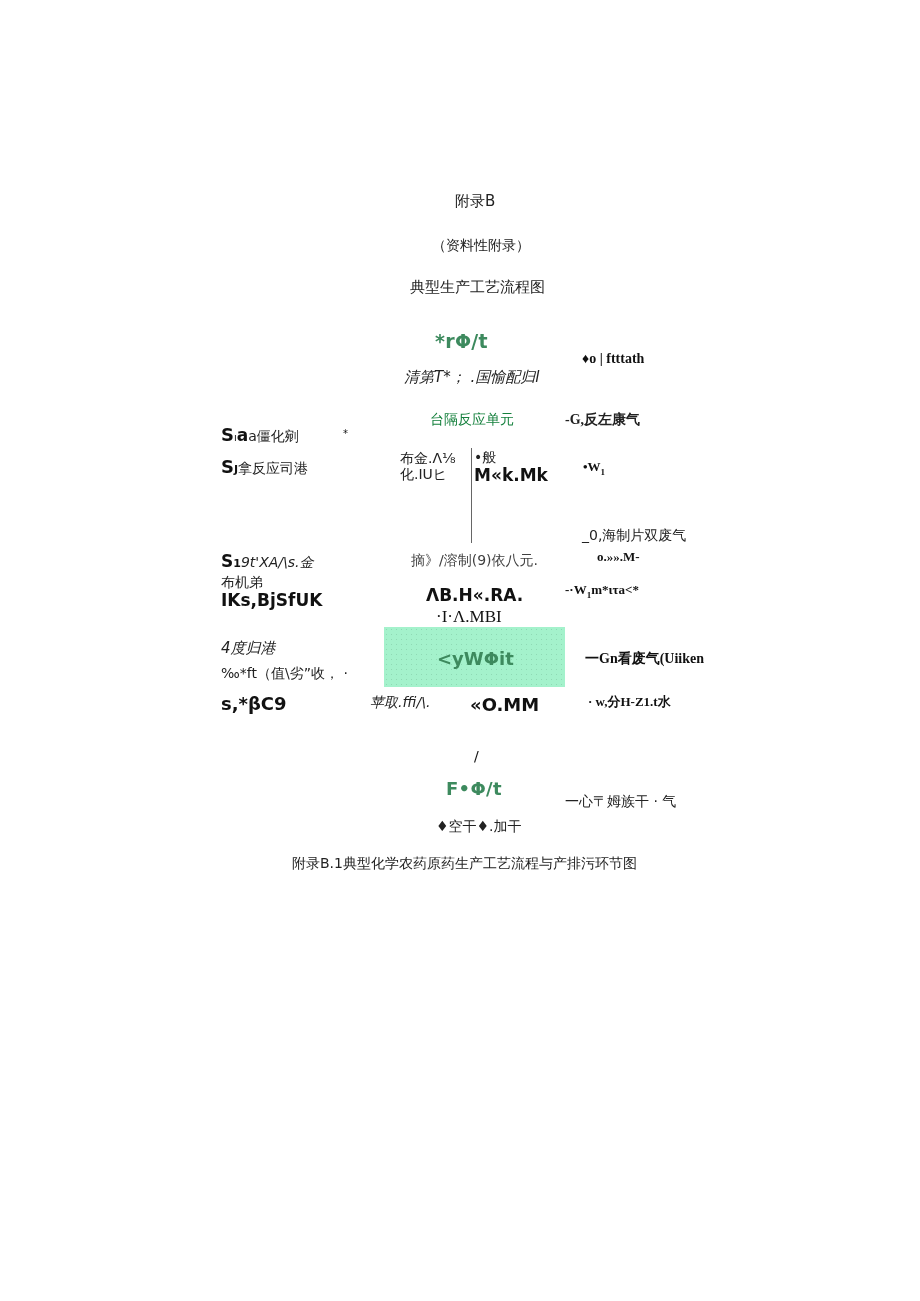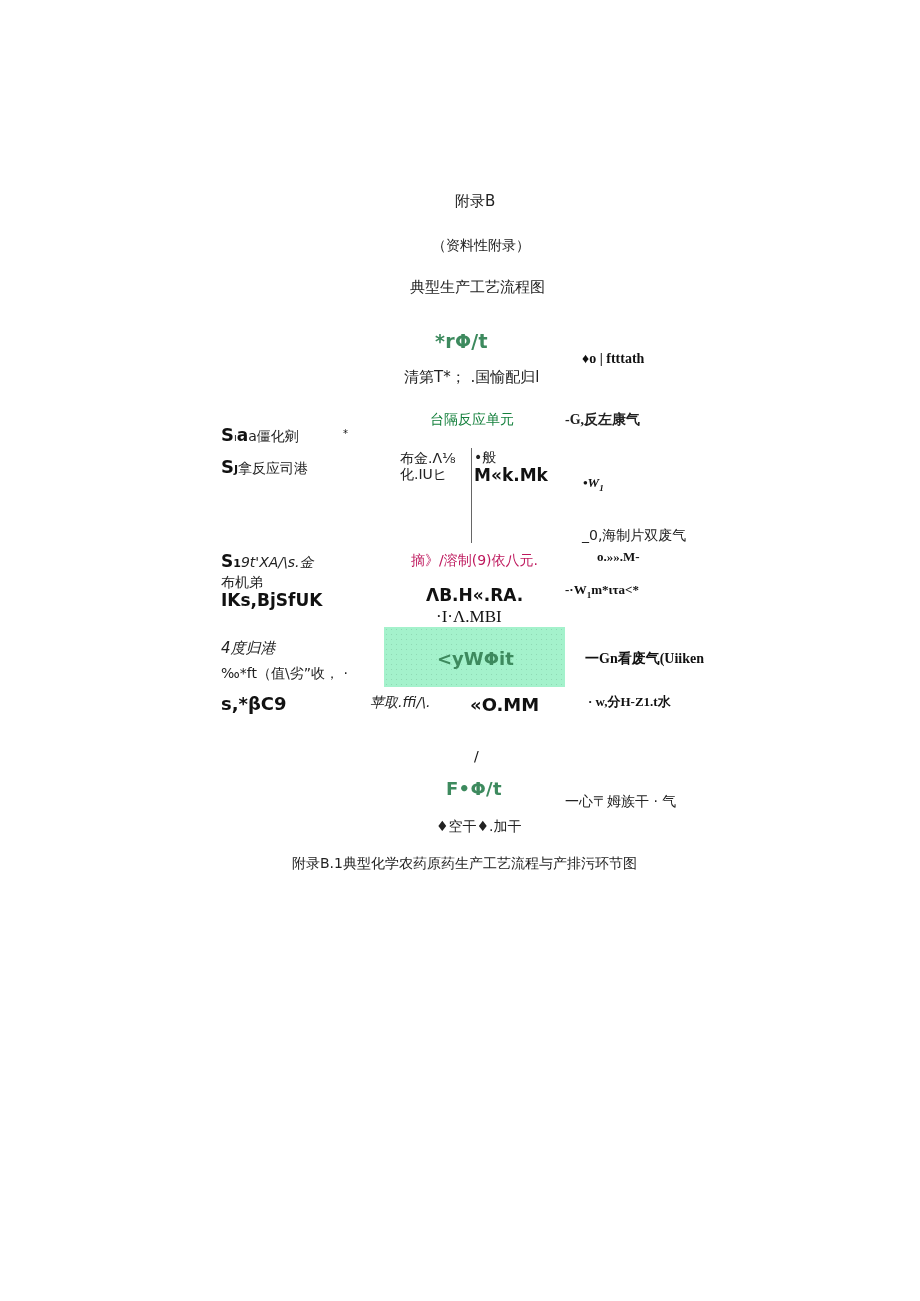--- a/index.html
+++ b/index.html
@@ -27,21 +27,21 @@
 
 <div class="abs cjk" style="left:455px; top:192px; font-size:15px;">
   <span style="font-weight:normal;">附录B</span>
 </div>
 <div class="abs cjk" style="left:432px; top:237px; font-size:14px;">（资料性附录）</div>
 <div class="abs cjk" style="left:410px; top:278px; font-size:15px;">典型生产工艺流程图</div>
 
 <div class="abs big green" style="left:435px; top:330px;">*rΦ/t</div>
 <div class="abs serif bold" style="left:582px; top:351px; font-size:14px;">♦o | ftttath</div>
 
-<div class="abs cjk" style="left:404px; top:368px; font-size:15px;">清第T*； .国愉配归l</div>
+<div class="abs cjk" style="left:404px; top:368px; font-size:15px;font-style:italic;">清第T*； .国愉配归l</div>
 
 <div class="abs cjk green" style="left:430px; top:411px; color:#15803d;">台隔反应单元</div>
 <div class="abs cjk serif bold" style="left:565px; top:411px; font-size:14px;">-G,反左康气</div>
 
 <div class="abs" style="left:221px; top:424px;">
   <span class="mid" style="font-size:18px;">S</span><span style="font-size:10px;">ı</span><span class="mid" style="font-size:17px;">a</span><span class="cjk">a僵化剜</span>
 </div>
 <div class="abs" style="left:343px; top:428px; font-size:10px;">*</div>
 <div class="abs" style="left:221px; top:456px;">
   <span class="mid" style="font-size:18px;">S</span><span style="font-size:11px; font-weight:bold;">J</span><span class="cjk">拿反应司港</span>
@@ -49,28 +49,28 @@
 
 <div class="abs cjk" style="left:400px; top:450px; line-height:16px;">
   <div style="font-weight:normal;">布金.Λ⅛</div>
   <div>化.IUヒ</div>
 </div>
 <div class="vline" style="left:471px; top:448px; height:95px;"></div>
 <div class="abs" style="left:474px; top:448px; line-height:18px;">
   <div class="cjk">•般</div>
   <div class="mid" style="font-size:17px;">M«k.Mk</div>
 </div>
-<div class="abs serif bold" style="left:583px; top:475px; font-size:13px;font-style:italic;">
+<div class="abs serif bold" style="left:583px; top:459px; font-size:13px;">
   <span>•W</span><span class="sub">1</span>
 </div>
 
 <div class="abs cjk" style="left:582px; top:527px;">_0,海制片双废气</div>
 <div class="abs serif bold" style="left:597px; top:549px; font-size:13px;">o.»».M-</div>
 
-<div class="abs cjk" style="left:411px; top:552px; color:#be185d;">摘》/溶制(9)依八元.</div>
+<div class="abs cjk" style="left:411px; top:552px; color:#404040;">摘》/溶制(9)依八元.</div>
 
 <div class="abs" style="left:221px; top:552px; line-height:18px;">
   <div><span class="mid" style="font-size:17px;">S</span><span style="font-size:11px; font-weight:bold;">1</span><span class="cjk" style="font-style:italic;">9t'XA/\s.金</span></div>
   <div class="cjk">布机弟</div>
   <div class="mid" style="font-size:17px;">IKs,BjSfUK</div>
 </div>
 
 <div class="abs mid" style="left:426px; top:585px; font-size:17px;">ΛB.H«.RA.</div>
 <div class="abs serif" style="left:436px; top:607px; font-size:17px;">·I·Λ.MBI</div>
 <div class="abs serif bold" style="left:565px; top:582px; font-size:13px;">

